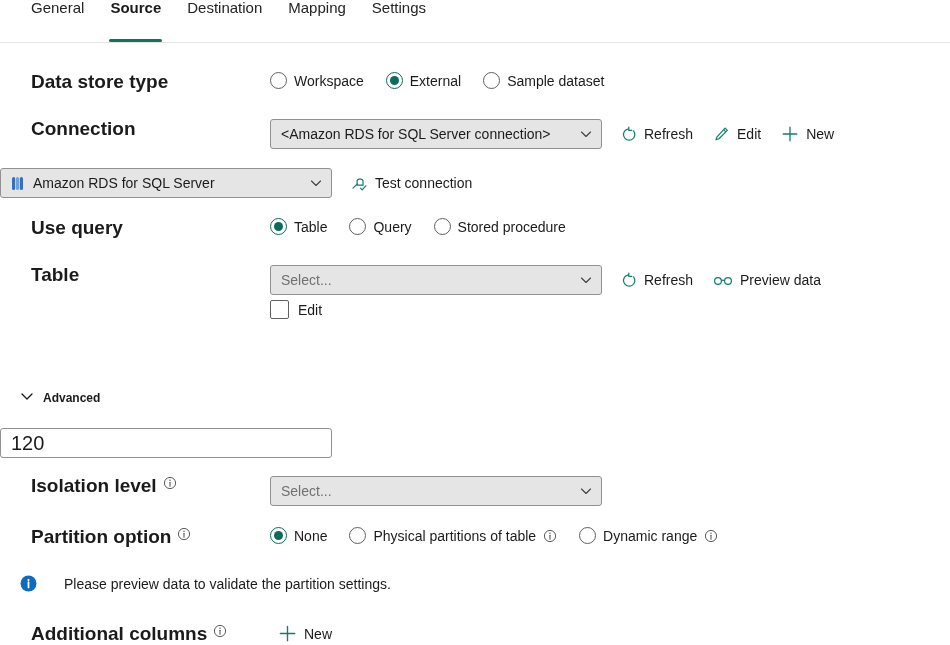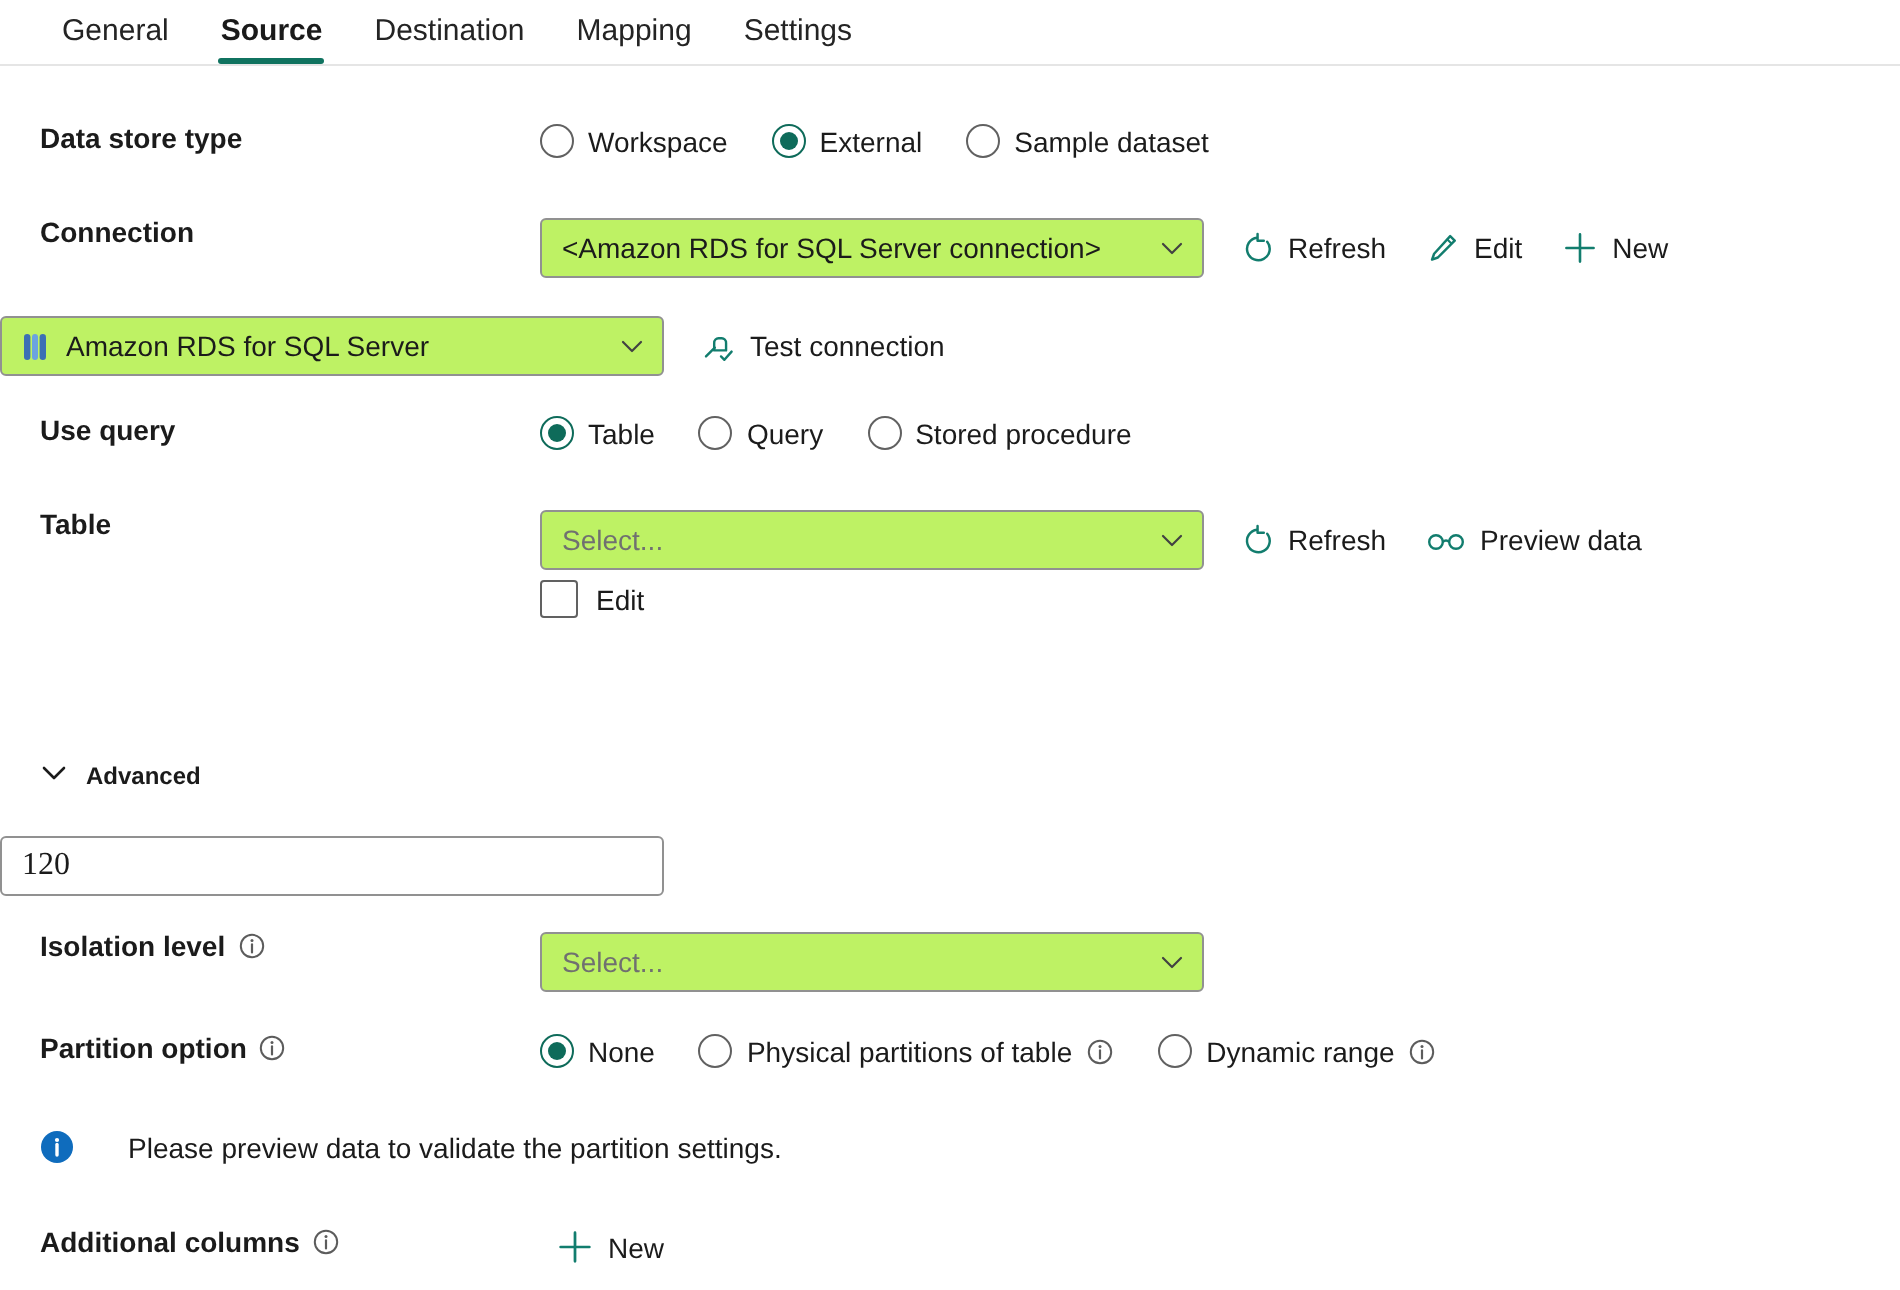--- a/index.html
+++ b/index.html
@@ -12,24 +12,23 @@
     height: 645px;
     font-family: "Liberation Sans", sans-serif;
     font-size: 14px;
     color: #1b1b1b;
     overflow: hidden;
     position: relative;
   }
 
   
   .tabbar {
-    height: 33px;
+    height: 43px;
     border-bottom: 1px solid #e5e5e5;
     display: flex;
-    align-items: flex-end;
     padding: 0 0 0 18px;
     box-sizing: border-box;
   }
   .tab {
     position: relative;
     padding: 0 13px 9px 13px;
     font-size: 15px;
     color: #242424;
     cursor: pointer;
     line-height: 1;
@@ -56,24 +55,24 @@
     position: relative;
   }
   .row {
     display: flex;
     align-items: flex-start;
     min-height: 30px;
   }
   .label {
     width: 270px;
     min-width: 270px;
-    padding-left: 20px;
+    padding-left: 31px;
     box-sizing: border-box;
     font-weight: bold;
-    font-size: 14px;
+    font-size: 19px;
     color: #1b1b1b;
     display: flex;
     align-items: flex-start;
     gap: 6px;
     line-height: 1;
   }
   .fieldarea {
     display: flex;
     align-items: center;
     flex: 1;
@@ -118,21 +117,21 @@
     background: #0e6b5a;
   }
   .radio-label { font-size: 14px; color: #1b1b1b; }
 
   
   .dropdown {
     width: 332px;
     height: 30px;
     border: 1px solid #919191;
     border-radius: 3px;
-    background: #bef264;
+    background: #e5e5e5;
     display: flex;
     align-items: center;
     padding: 0 8px 0 10px;
     box-sizing: border-box;
     cursor: pointer;
     font-size: 14px;
   }
   .dropdown .dd-text {
     flex: 1;
     overflow: hidden;
@@ -151,22 +150,22 @@
     justify-content: center;
   }
   .textinput {
     width: 332px;
     height: 30px;
     border: 1px solid #919191;
     border-radius: 3px;
     background: #fff;
     padding: 0 10px;
     box-sizing: border-box;
-    font-family: Liberation Serif, serif;
-    font-size: 16px;
+    font-family: Liberation Sans, sans-serif;
+    font-size: 20px;
     color: #1b1b1b;
     outline: none;
   }
   .db-icon { flex: none; margin-right: 9px; display: flex; align-items: center; }
 
   
   .cmds { display: flex; align-items: center; margin-left: 18px; }
   .cmd {
     display: flex;
     align-items: center;

